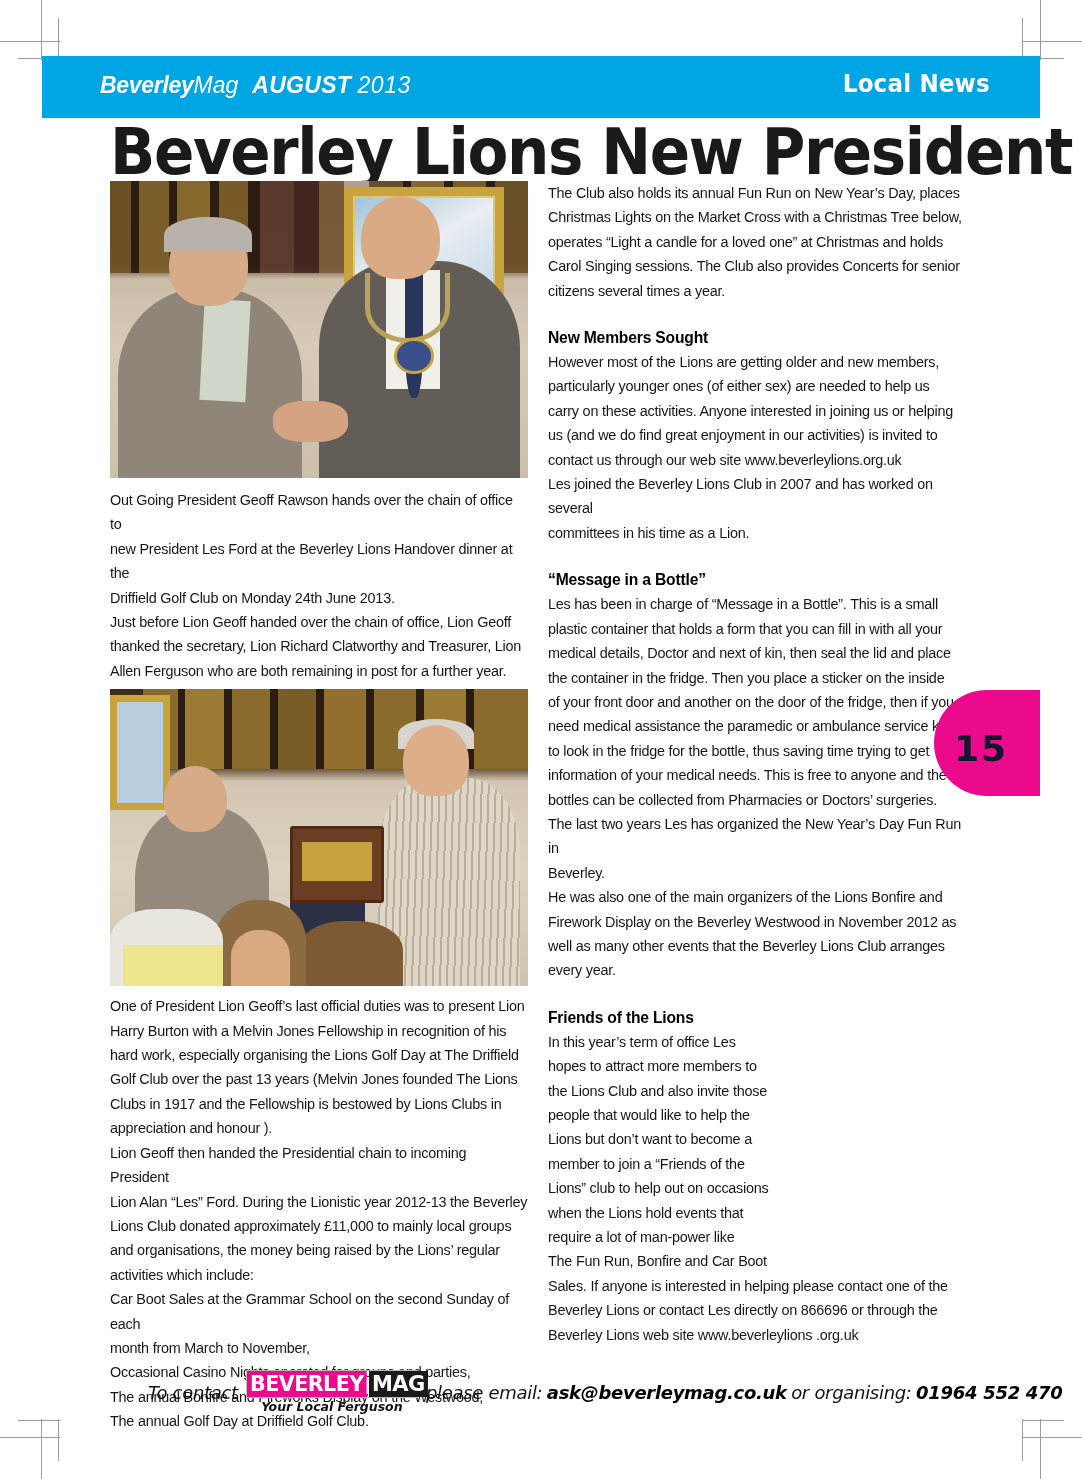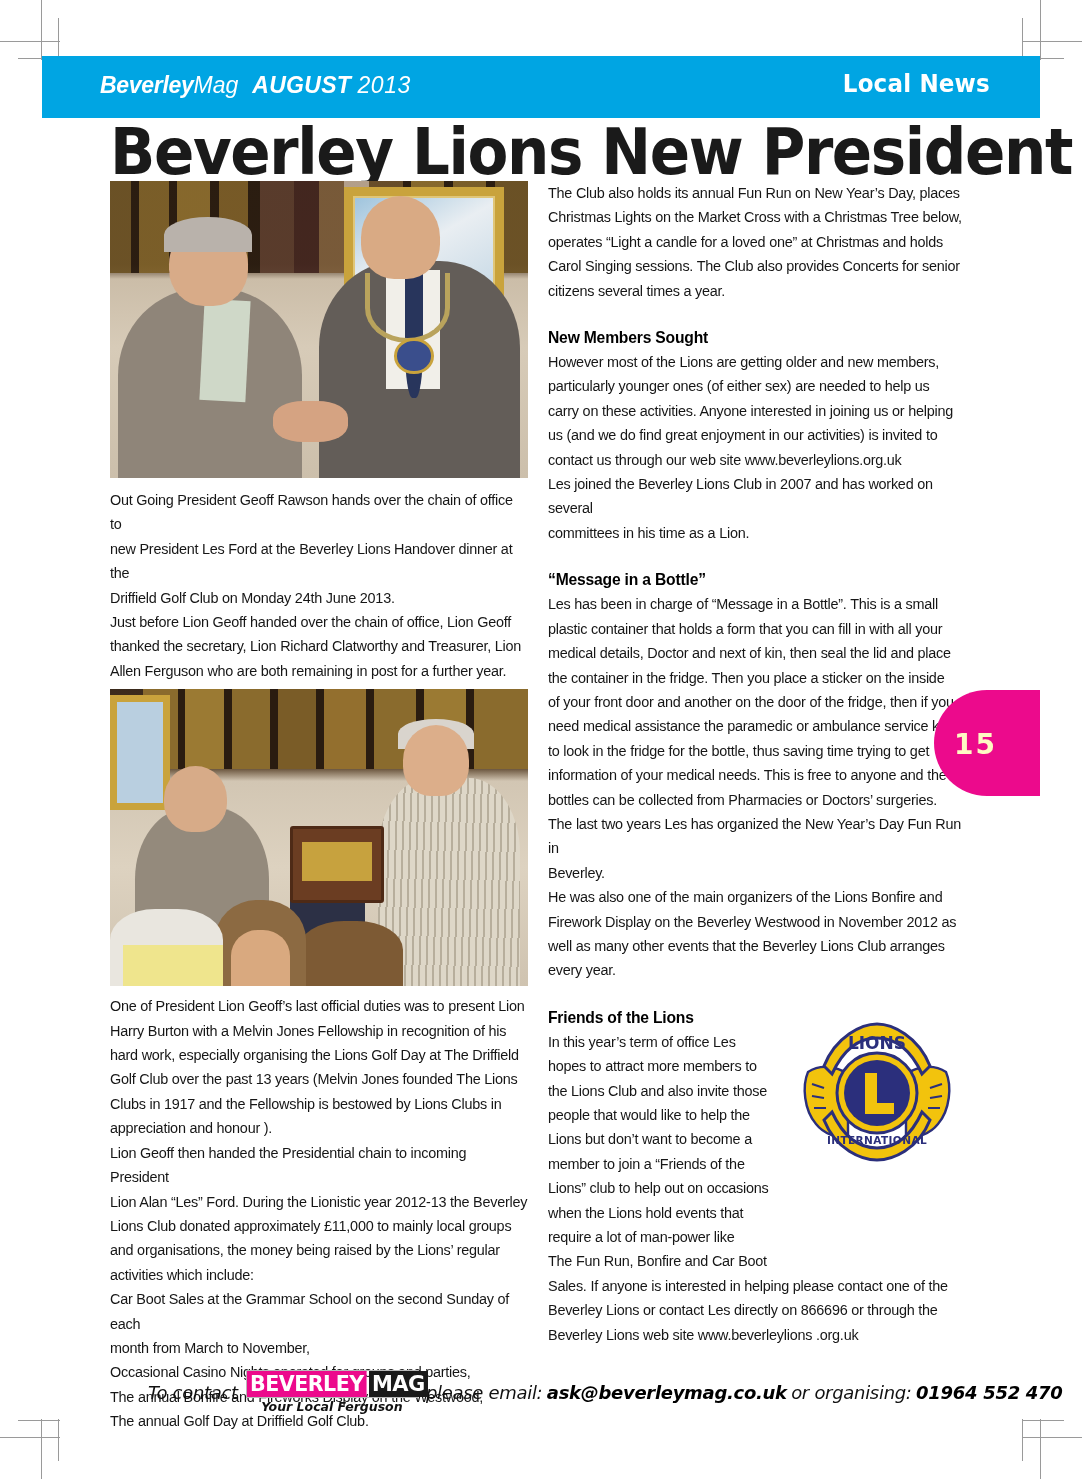--- a/index.html
+++ b/index.html
@@ -126,21 +126,21 @@
   }
   .caption p{margin:0;}
 
   
   .page-badge{
     position:absolute;left:934px;top:690px;width:106px;height:106px;
     background:#ec0a8c;border-radius:53px 0 0 53px;
   }
   .page-badge span{
     position:absolute;left:20px;top:38px;
-    color:#fef9c3;font-size:28px;font-weight:bold;letter-spacing:2px;
+    color:#0f172a;font-size:36px;font-weight:bold;letter-spacing:2px;
     font-family:"DejaVu Sans",sans-serif;
   }
 
   
   .lions-logo{position:absolute;left:760px;top:972px;width:150px;height:150px;}
 
   
   .wrap-block{position:relative;}
   .wrap-float{float:right;width:104px;height:168px;}
 
@@ -336,42 +336,20 @@
         <p>require a lot of man-power like</p>
         <p>The Fun Run, Bonfire and Car Boot</p>
       </div>
 
       <p>Sales.  If anyone is interested in helping please contact one of the</p>
       <p>Beverley Lions or contact Les directly on 866696 or through the</p>
       <p>Beverley Lions web site www.beverleylions .org.uk</p>
     </div>
   </div>
 
-  <div class="lions-logo">
-    <svg viewBox="0 0 150 150" width="150" height="150" aria-hidden="true">
-
-      <path d="M6 58 C0 72 2 96 14 110 C22 120 34 124 46 122 L46 60 C34 52 18 50 6 58 Z" fill="#f2c30d" stroke="#2b2f7c" stroke-width="2.4"></path>
-      <path d="M10 70 L22 74 M10 82 L22 84 M12 94 L24 94" stroke="#2b2f7c" stroke-width="2" fill="none"></path>
-
-      <path d="M144 58 C150 72 148 96 136 110 C128 120 116 124 104 122 L104 60 C116 52 132 50 144 58 Z" fill="#f2c30d" stroke="#2b2f7c" stroke-width="2.4"></path>
-      <path d="M140 70 L128 74 M140 82 L128 84 M138 94 L126 94" stroke="#2b2f7c" stroke-width="2" fill="none"></path>
-
-      <path d="M22 52 C34 22 60 10 75 10 C90 10 116 22 128 52 L120 60 C108 34 92 24 75 24 C58 24 42 34 30 60 Z" fill="#f2c30d" stroke="#2b2f7c" stroke-width="3"></path>
-
-      <path d="M22 106 C34 136 60 146 75 146 C90 146 116 136 128 106 L120 98 C108 124 92 134 75 134 C58 134 42 124 30 98 Z" fill="#f2c30d" stroke="#2b2f7c" stroke-width="3"></path>
-
-      <circle cx="75" cy="79" r="40" fill="#f2c30d" stroke="#2b2f7c" stroke-width="3"></circle>
-      <circle cx="75" cy="79" r="33" fill="#2b2f7c"></circle>
-
-      <path d="M63 59 h12 v30 h17 v11 H63 Z" fill="#f2c30d"></path>
-
-      <text x="75" y="35" text-anchor="middle" fill="#2b2f7c" font-family="DejaVu Sans, sans-serif" font-size="17" font-weight="bold">LIONS</text>
-      <text x="75" y="130" text-anchor="middle" fill="#2b2f7c" font-family="DejaVu Sans, sans-serif" font-size="10.5" font-weight="bold" letter-spacing="0.4">INTERNATIONAL</text>
-    </svg>
-  </div>
 
   <div class="footer">
     <div class="footer-inner">
       <span class="f-italic">To contact</span>
       <span class="bm-logo">
         <span class="bm-box">
           <span class="bm-left">BEVERLEY</span>
           <span class="bm-right">MAG</span>
         </span>
         <span class="bm-sub" style="display:block;">Your Local Ferguson</span>

